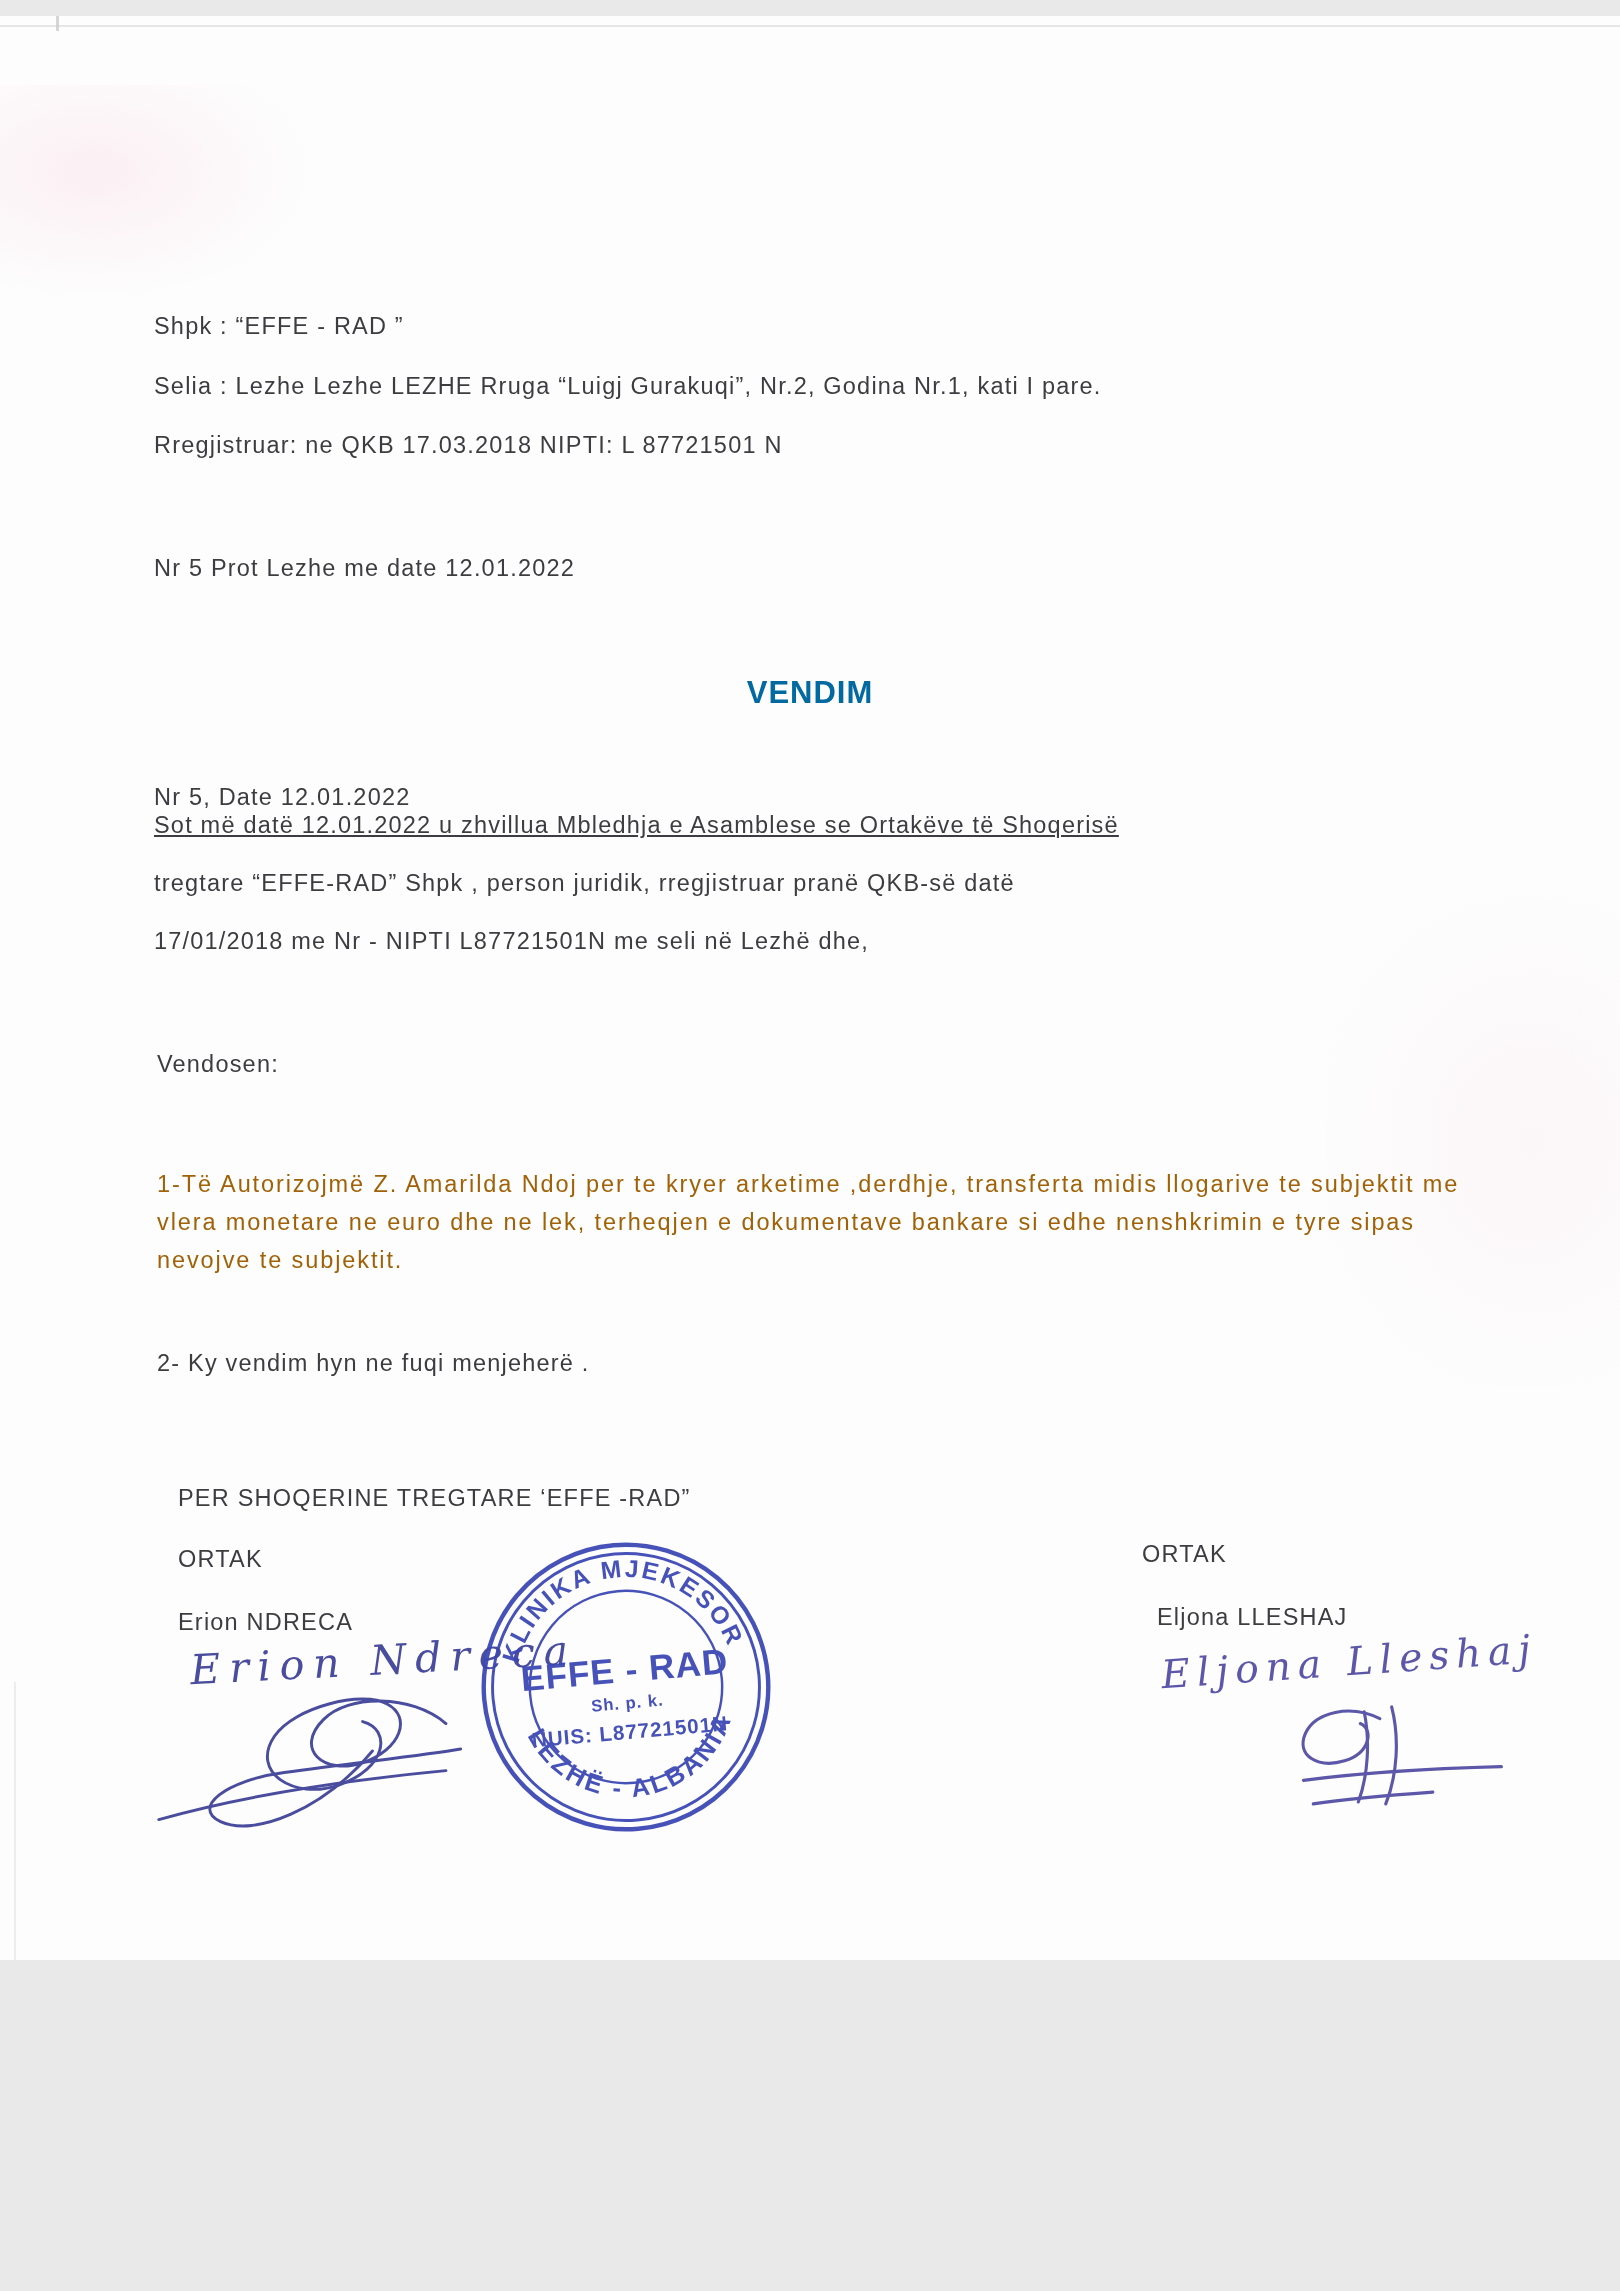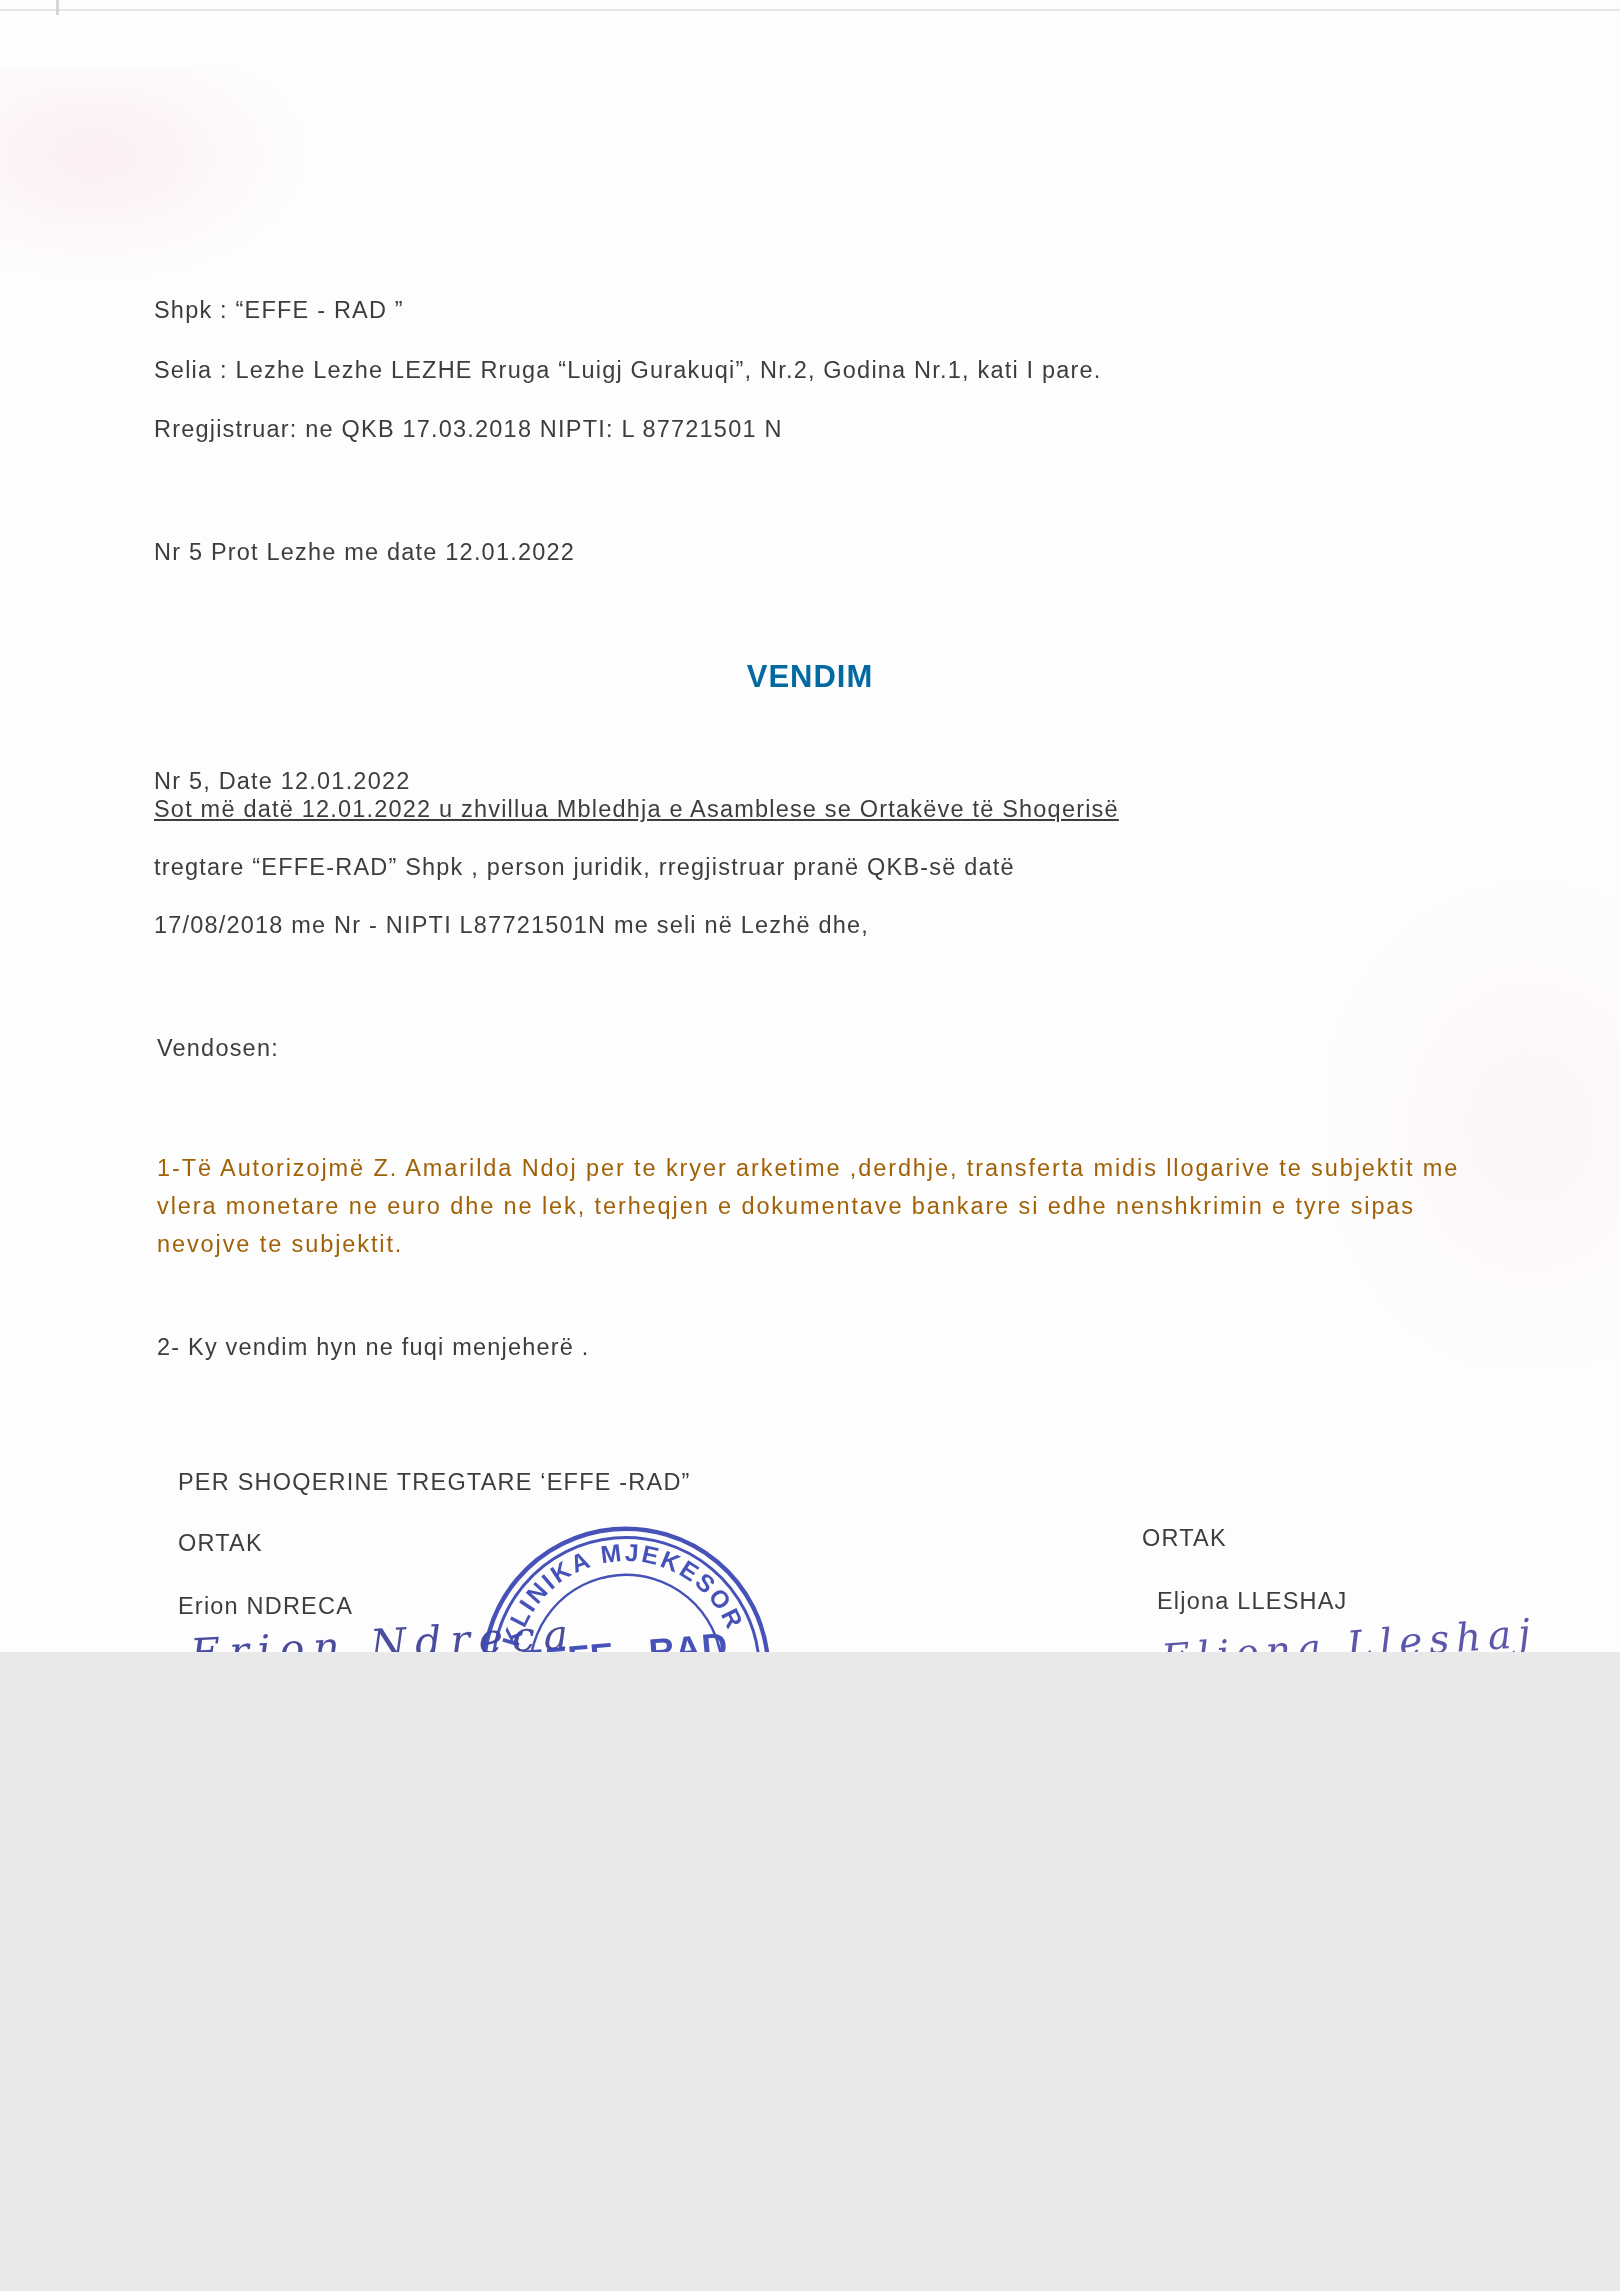--- a/index.html
+++ b/index.html
@@ -1,19 +1,19 @@
 <!DOCTYPE html>
 <html><head>
 <meta charset="utf-8">
 <style>
   html,body{margin:0;padding:0;background:#e9e9e9;}
   .page{
     position:relative;
-    width:1620px;height:1652px;
-    margin:0 auto;
+    width:1620px;height:1944px;
+    margin:16px auto;
     background:#fdfdfd;
     overflow:hidden;
     font-family:"Liberation Sans", sans-serif;
     color:#3d3c40;
   }
   .line{
     position:absolute;
     white-space:nowrap;
     font-size:23.5px;
     letter-spacing:1.2px;
@@ -69,21 +69,21 @@
   <div class="line" style="top:357px;left:154px;text-align:right;">Selia : Lezhe Lezhe LEZHE Rruga “Luigj Gurakuqi”, Nr.2, Godina Nr.1, kati I pare.</div>
   <div class="line" style="top:416px;left:154px;">Rregjistruar: ne QKB 17.03.2018 NIPTI: L 87721501 N</div>
 
   <div class="line" style="top:539px;left:154px;">Nr 5 Prot Lezhe me date 12.01.2022</div>
 
   <div class="title" style="top:659px;">VENDIM</div>
 
   <div class="line" style="top:768px;left:154px;">Nr 5, Date 12.01.2022</div>
   <div class="line" style="top:796px;left:154px;text-decoration:underline;">Sot më datë 12.01.2022 u zhvillua Mbledhja e Asamblese se Ortakëve të Shoqerisë</div>
   <div class="line" style="top:854px;left:154px;">tregtare “EFFE-RAD” Shpk , person juridik, rregjistruar pranë QKB-së datë</div>
-  <div class="line" style="top:912px;left:154px;">17/08/2018 me Nr - NIPTI L87721501N me seli në Lezhë dhe,</div>
+  <div class="line" style="top:912px;left:154px;">17/01/2018 me Nr - NIPTI L87721501N me seli në Lezhë dhe,</div>
 
   <div class="line" style="top:1035px;left:157px;">Vendosen:</div>
   <div class="para" style="top:1149px;left:157px;width:1339px;">1-Të Autorizojmë Z. Amarilda Ndoj per te kryer arketime ,derdhje, transferta midis llogarive te subjektit me vlera monetare ne euro dhe ne lek, terheqjen e dokumentave bankare si edhe nenshkrimin e tyre sipas nevojve te subjektit.</div>
   <div class="line" style="top:1334px;left:157px;">2- Ky vendim hyn ne fuqi menjeherë .</div>
 
   <div class="line" style="top:1469px;left:178px;">PER SHOQERINE TREGTARE ‘EFFE -RAD”</div>
   <div class="line" style="top:1530px;left:178px;">ORTAK</div>
   <div class="line" style="top:1593px;left:178px;">Erion NDRECA</div>
   <div class="line" style="top:1525px;left:1142px;">ORTAK</div>
   <div class="line" style="top:1588px;left:1157px;">Eljona LLESHAJ</div>

